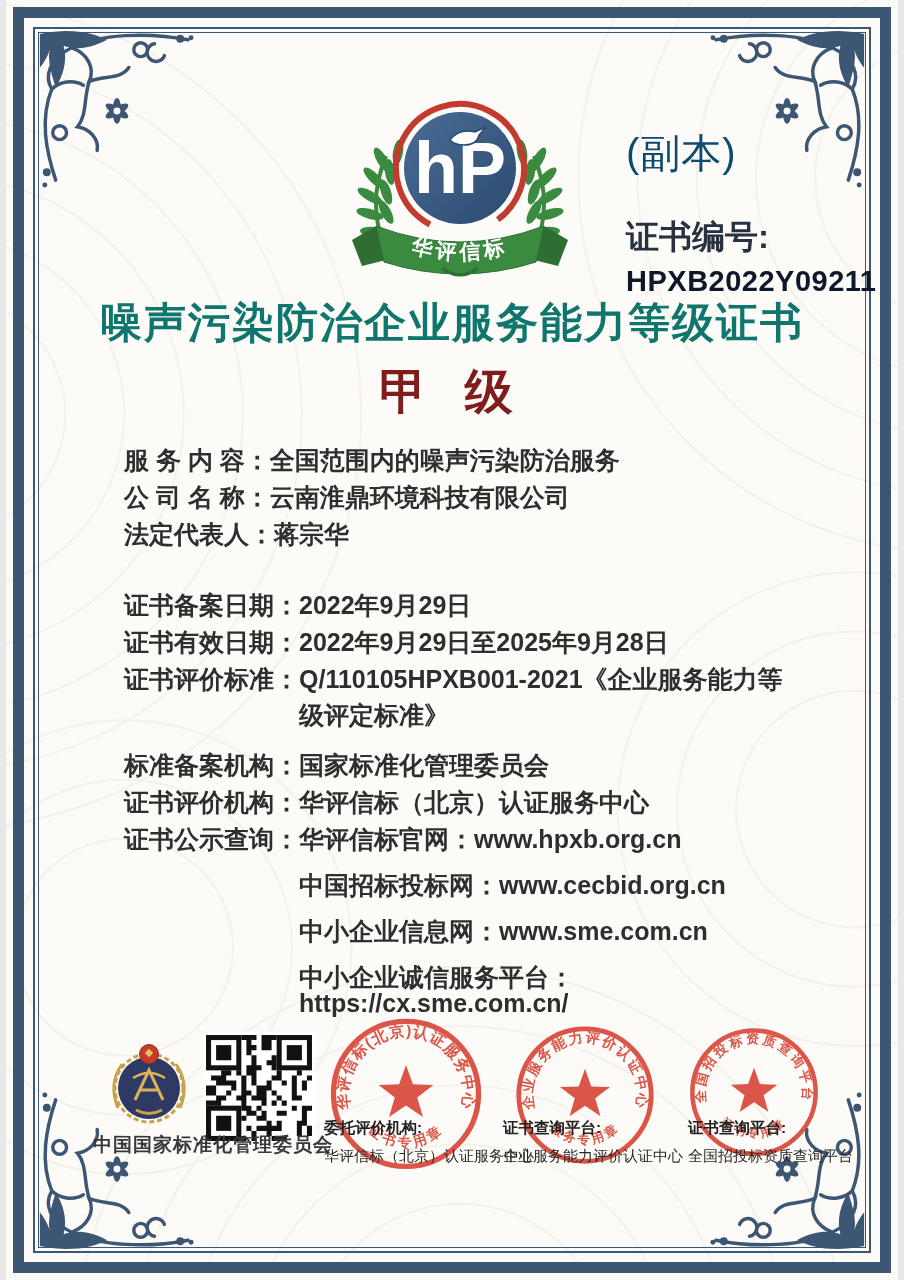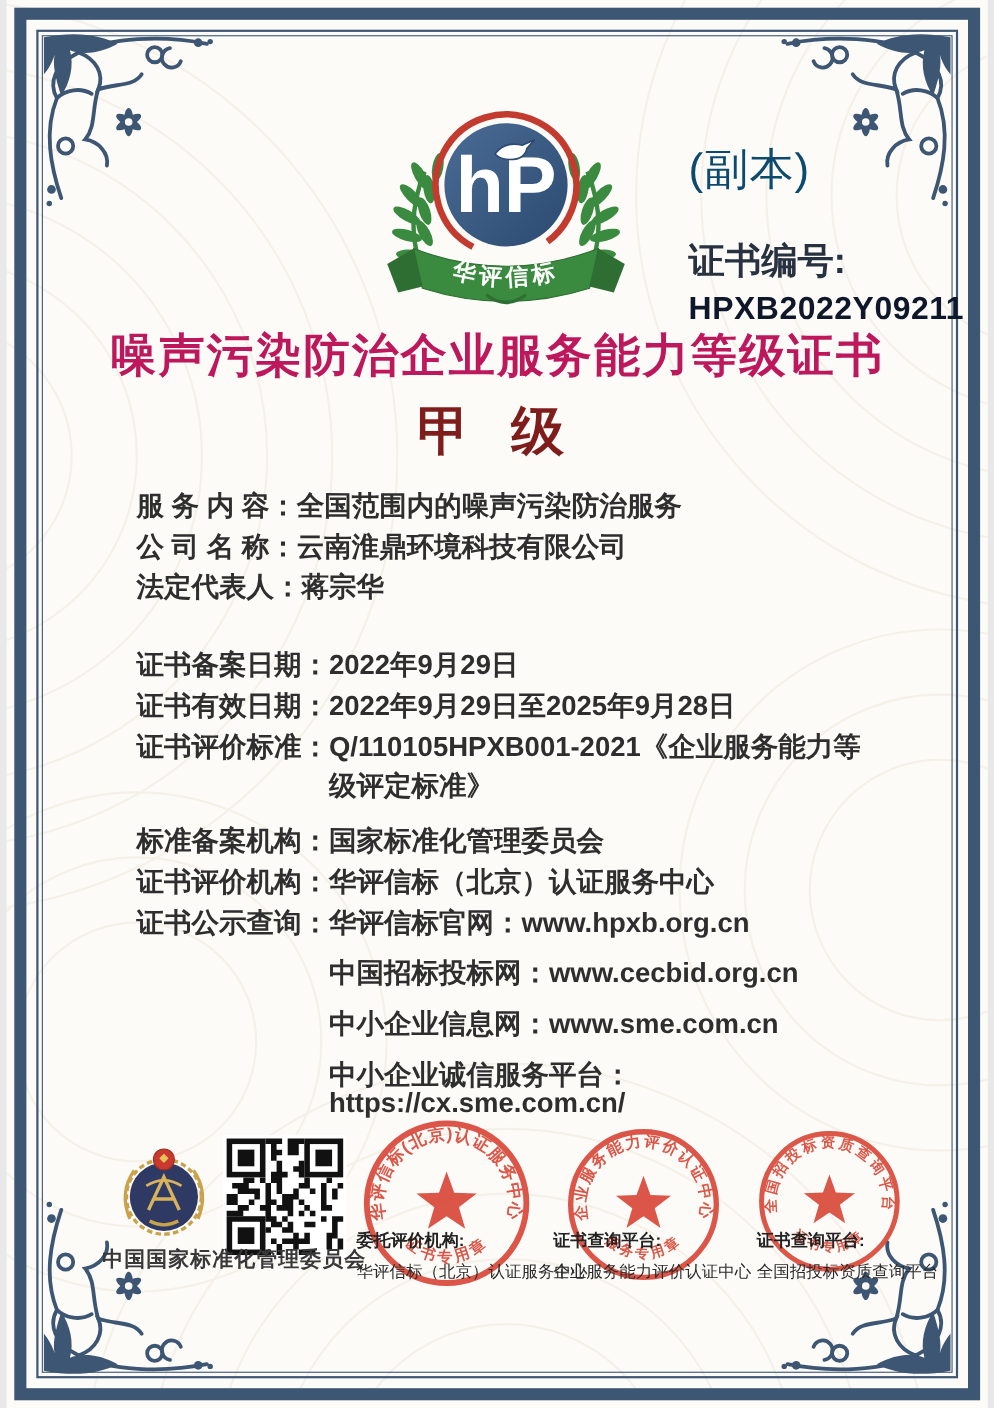--- a/index.html
+++ b/index.html
@@ -17,21 +17,21 @@
   .corner.bl{left:24px;bottom:24px;transform:scaleY(-1);}
   .corner.br{right:24px;bottom:24px;transform:scale(-1,-1);}
   .content{position:absolute;inset:0;z-index:3;}
   
   .logo{position:absolute;left:340px;top:90px;}
   .copyblock{position:absolute;left:620px;top:126px;}
   .copy-label{font-size:40px;font-weight:400;color:#0c4a6e;letter-spacing:1px;}
   .certno-label{margin-top:34px;font-size:33px;font-weight:700;color:#28313f;}
   .certno{margin-top:5px;font-size:29px;font-weight:700;color:#0f172a;letter-spacing:.5px;}
   .title{position:absolute;left:0;right:0;top:295px;text-align:center;
-         font-size:42px;font-weight:900;color:#be185d;letter-spacing:2px;}
+         font-size:42px;font-weight:900;color:#0f766e;letter-spacing:2px;}
   .grade{position:absolute;left:0;right:0;top:360px;text-align:center;
          font-size:48px;font-weight:900;color:#7f1d1d;letter-spacing:12px;}
   
   .block{position:absolute;left:118px;width:690px;font-size:25px;font-weight:700;color:#2e2e2e;}
   .b1{top:447px;} .b2{top:592px;} .b3{top:752px;}
   .row{display:flex;margin-bottom:11px;line-height:26px;align-items:flex-start;}
   .lbl{white-space:pre;flex:none;}
   .val{flex:1;}
   .wrap-val{max-width:492px;line-height:36px;margin-top:-5px;}
   .vals .vline{margin-bottom:20px;line-height:26px;}

